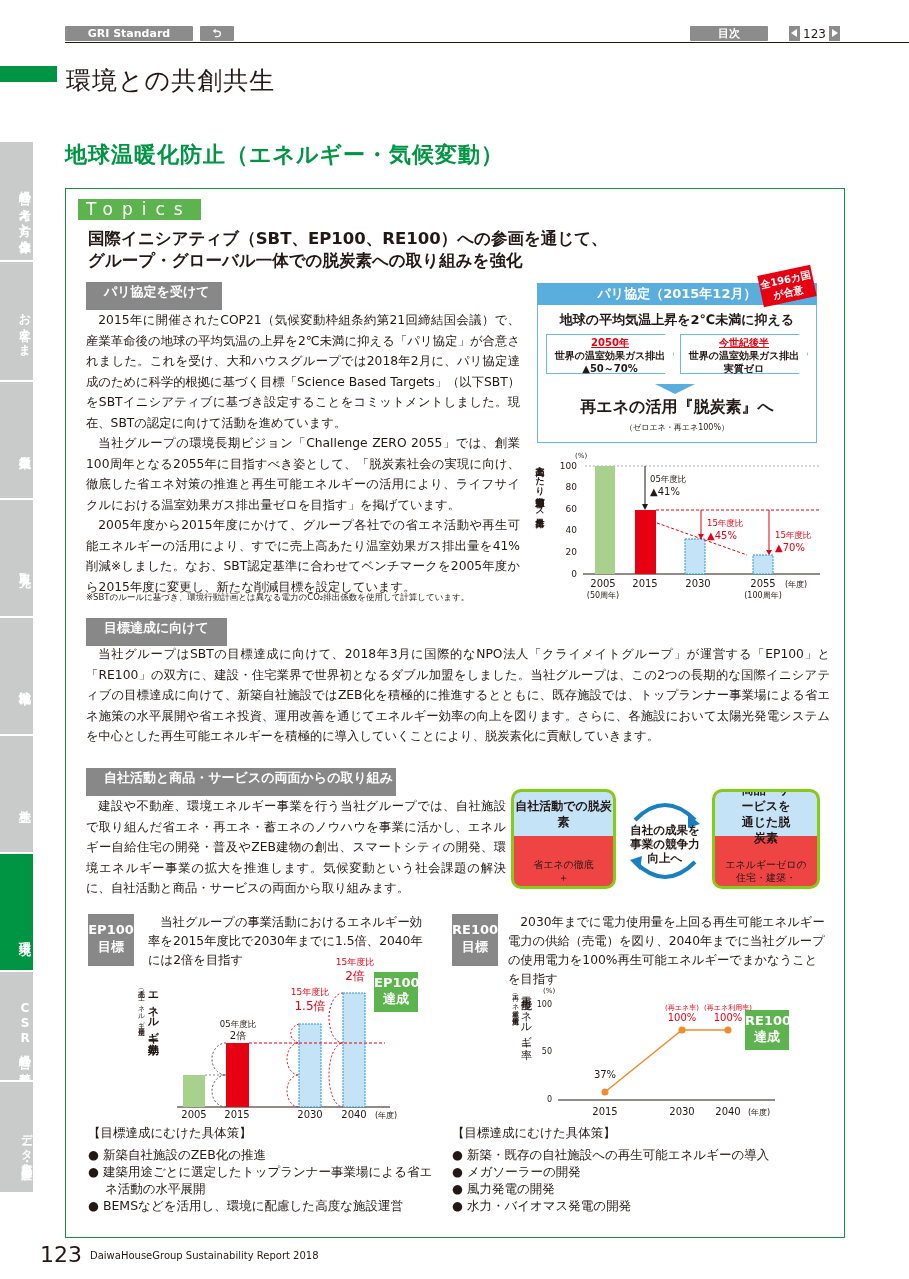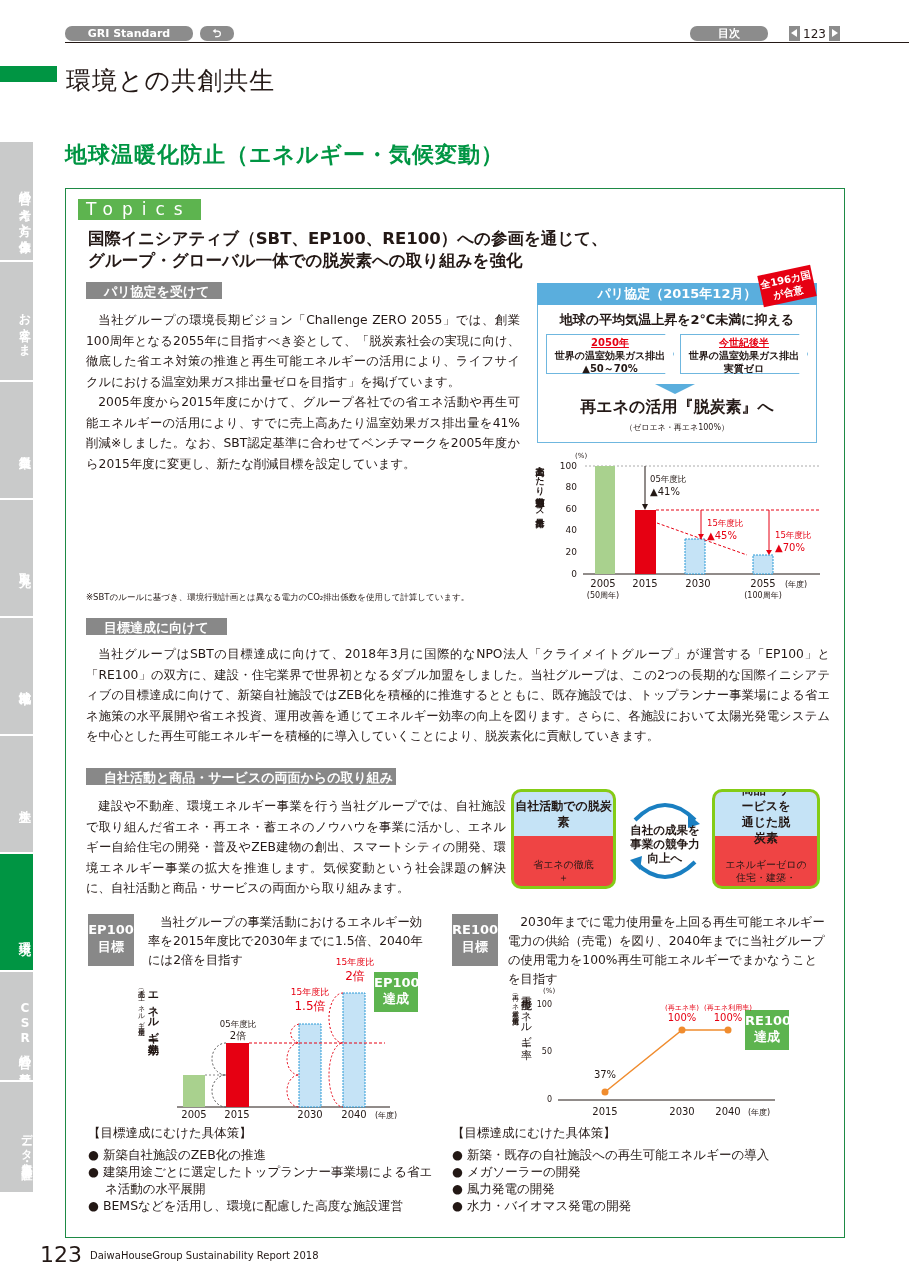--- a/index.html
+++ b/index.html
@@ -1,28 +1,28 @@
 <!DOCTYPE html>
 <html><head>
 <meta charset="utf-8">
 <style>
 *{box-sizing:border-box;margin:0;padding:0}
 body{width:909px;height:1279px;background:#fff;font-family:"DejaVu Sans","Liberation Sans",sans-serif;color:#231815;position:relative;overflow:hidden}
 .abs{position:absolute}
-.topbtn{background:#8c8c8c;color:#fff;font-size:11px;font-weight:bold;text-align:center;line-height:15px;height:15px;border-radius:7px}
+.topbtn{background:#8c8c8c;color:#fff;font-size:11px;font-weight:bold;text-align:center;line-height:15px;height:15px;border-radius:1px}
 .hr-top{left:65px;top:42px;width:844px;height:1px;background:#231815}
 .title-bar{left:0;top:66px;width:57px;height:16px;background:#009543}
 .page-title{left:66px;top:64px;font-size:25px;color:#231815;letter-spacing:1px}
 .side-tab{left:0;width:33px;background:#c9caca;color:#fff;font-size:12px;font-weight:bold;writing-mode:vertical-rl;text-orientation:upright;display:flex;align-items:flex-start;justify-content:center;padding-top:14px;letter-spacing:1px}
 .side-tab.active{background:#009543}
 .section-title{left:65px;top:140px;font-size:22px;color:#009543;font-weight:bold;letter-spacing:1px}
 .frame{left:65px;top:188px;width:780px;height:1050px;border:1.5px solid #1e8a45}
 .topics{left:78px;top:199px;width:123px;height:21px;background:#5db44f;color:#fff;font-size:17px;letter-spacing:9px;line-height:21px;padding-left:8px}
 .headline{left:88px;top:228px;font-size:16.5px;font-weight:bold;line-height:22px;color:#231815}
-.gbar{background:#888;color:#fff;font-size:13px;font-weight:bold;height:17px;line-height:20px;padding-left:18px}
+.gbar{background:#888;color:#fff;font-size:13px;font-weight:bold;height:28px;line-height:20px;padding-left:18px}
 .body-text{font-size:12.3px;line-height:20.5px;color:#231815;text-align:justify}
 .note{font-size:8.5px;color:#231815}
 .paris{left:537px;top:283px;width:280px;height:160px;border:1.5px solid #6fb7df}
 .paris-head{left:537px;top:283px;width:280px;height:22px;background:#5aaedd;color:#fff;font-size:13px;font-weight:bold;text-align:center;line-height:22px}
 .badge196{left:760px;top:270px;width:54px;height:32px;background:#e60012;color:#fff;font-size:10px;font-weight:bold;text-align:center;line-height:13px;transform:rotate(-12deg);padding-top:3px}
 .arrowbox{height:40px;border:1px solid #6fb7df;font-size:10px;font-weight:bold;text-align:center;line-height:13px;padding-top:1px;clip-path:polygon(0 0,93% 0,100% 50%,93% 100%,0 100%)}
 .red{color:#e60012}
 .ebox{border:3px solid #84cc16;border-radius:10px;overflow:hidden;background:#ef4444}
 .ebox .top{background:#c5e3f6;height:44px;display:flex;align-items:center;justify-content:center;text-align:center;font-size:12px;font-weight:bold;line-height:16px}
 .ebox .bot{font-size:10px;text-align:center;line-height:13px;padding-top:22px}
@@ -87,20 +87,21 @@
 <div class="abs frame"></div>
 
 <div class="abs topics">Topics</div>
 <div class="abs headline">
   <div>国際イニシアティブ（SBT、EP100、RE100）への参画を通じて、</div>
   <div>グループ・グローバル一体での脱炭素への取り組みを強化</div>
 </div>
 
 <div class="abs gbar" style="left:86px;top:282px;width:136px">パリ協定を受けて</div>
 <div class="abs body-text" style="left:86px;top:310px;width:434px">
+  <p style="text-indent:1em">2015年に開催されたCOP21（気候変動枠組条約第21回締結国会議）で、産業革命後の地球の平均気温の上昇を2℃未満に抑える「パリ協定」が合意されました。これを受け、大和ハウスグループでは2018年2月に、パリ協定達成のために科学的根拠に基づく目標「Science Based Targets」（以下SBT）をSBTイニシアティブに基づき設定することをコミットメントしました。現在、SBTの認定に向けて活動を進めています。</p>
   <p style="text-indent:1em">当社グループの環境長期ビジョン「Challenge ZERO 2055」では、創業100周年となる2055年に目指すべき姿として、「脱炭素社会の実現に向け、徹底した省エネ対策の推進と再生可能エネルギーの活用により、ライフサイクルにおける温室効果ガス排出量ゼロを目指す」を掲げています。</p>
   <p style="text-indent:1em">2005年度から2015年度にかけて、グループ各社での省エネ活動や再生可能エネルギーの活用により、すでに売上高あたり温室効果ガス排出量を41%削減※しました。なお、SBT認定基準に合わせてベンチマークを2005年度から2015年度に変更し、新たな削減目標を設定しています。</p>
 </div>
 <div class="abs note" style="left:86px;top:592px;width:440px">※SBTのルールに基づき、環境行動計画とは異なる電力のCO₂排出係数を使用して計算しています。</div>
 
 <div class="abs paris"></div>
 <div class="abs paris-head">パリ協定（2015年12月）</div>
 <div class="abs badge196">
     <div>全196カ国</div>
     <div>が合意</div>

